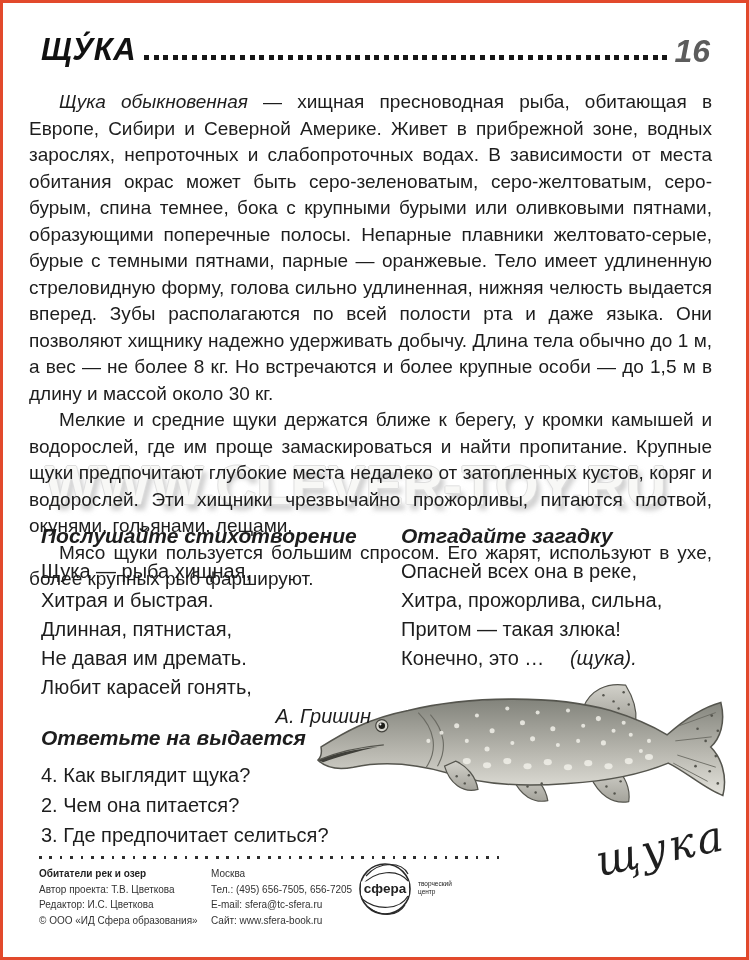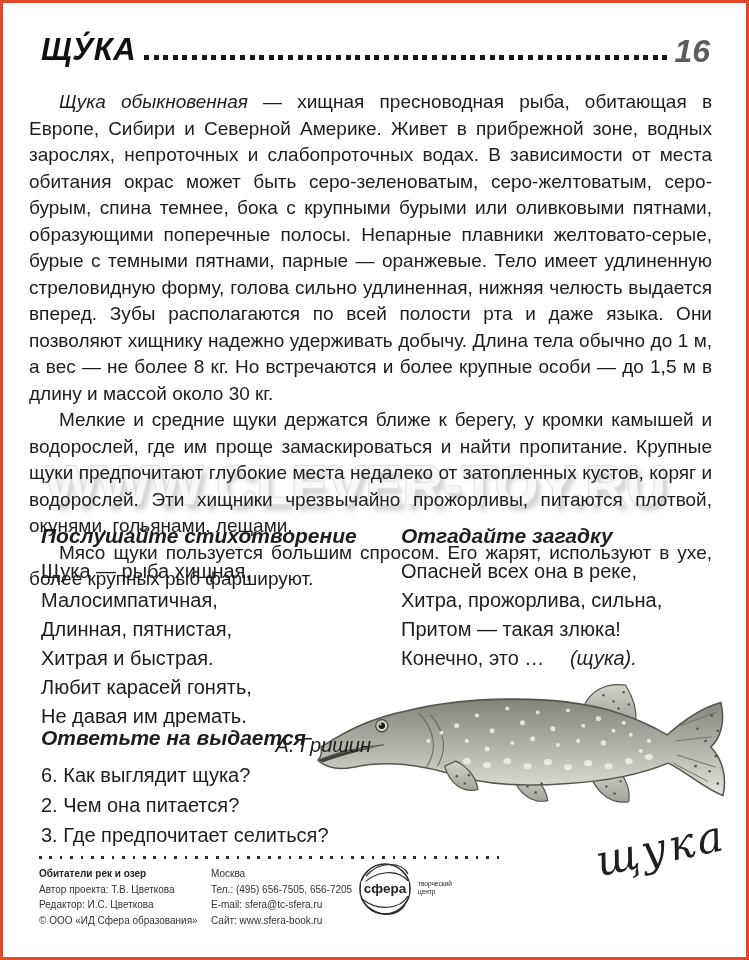--- a/index.html
+++ b/index.html
@@ -84,39 +84,38 @@
 
   <section class="article">
     <p><i class="lead">Щука обыкновенная</i><span> — хищная пресноводная рыба, обитающая в Европе, Сибири и Северной Америке. Живет в прибрежной зоне, водных зарослях, непроточных и слабопроточных водах. В зависимости от места обитания окрас может быть серо-зеленоватым, серо-желтоватым, серо-бурым, спина темнее, бока с крупными бурыми или оливковыми пятнами, образующими поперечные полосы. Непарные плавники желтовато-серые, бурые с темными пятнами, парные — оранжевые. Тело имеет удлиненную стреловидную форму, голова сильно удлиненная, нижняя челюсть выдается вперед. Зубы располагаются по всей полости рта и даже языка. Они позволяют хищнику надежно удерживать добычу. Длина тела обычно до 1 м, а вес — не более 8 кг. Но встречаются и более крупные особи — до 1,5 м в длину и массой около 30 кг.</span></p>
     <p>Мелкие и средние щуки держатся ближе к берегу, у кромки камышей и водорослей, где им проще замаскироваться и найти пропитание. Крупные щуки предпочитают глубокие места недалеко от затопленных кустов, коряг и водорослей. Эти хищники чрезвычайно прожорливы, питаются плотвой, окунями, гольянами, лещами.</p>
     <p>Мясо щуки пользуется большим спросом. Его жарят, используют в ухе, более крупных рыб фаршируют.</p>
   </section>
 
   <section class="sec poem">
     <div class="sec-heading">Послушайте стихотворение</div>
     <div>Щука — рыба хищная,</div>
-    <div>Малосимпатичная,</div>
+    <div>Хитрая и быстрая.</div>
     <div>Длинная, пятнистая,</div>
-    <div>Хитрая и быстрая.</div>
+    <div>Не давая им дремать.</div>
     <div>Любит карасей гонять,</div>
-    <div>Не давая им дремать.</div>
     <div class="poem-author">А. Гришин</div>
   </section>
 
   <section class="sec riddle">
     <div class="sec-heading">Отгадайте загадку</div>
     <div>Опасней всех она в реке,</div>
     <div>Хитра, прожорлива, сильна,</div>
     <div>Притом — такая злюка!</div>
     <div><span>Конечно, это … </span><span class="riddle-answer">(щука).</span></div>
   </section>
 
   <section class="sec questions">
     <div class="sec-heading">Ответьте на выдается</div>
-    <div>6. Как выглядит щука?</div>
+    <div>4. Как выглядит щука?</div>
     <div>2. Чем она питается?</div>
     <div>3. Где предпочитает селиться?</div>
   </section>
 
   <figure class="fish">
     <svg viewBox="0 0 415 160" xmlns="http://www.w3.org/2000/svg">
       <defs>
         <linearGradient id="bodyg" x1="0" y1="0" x2="0" y2="1">
           <stop offset="0" stop-color="#82837b"></stop>
           <stop offset="0.55" stop-color="#b8b7af"></stop>

